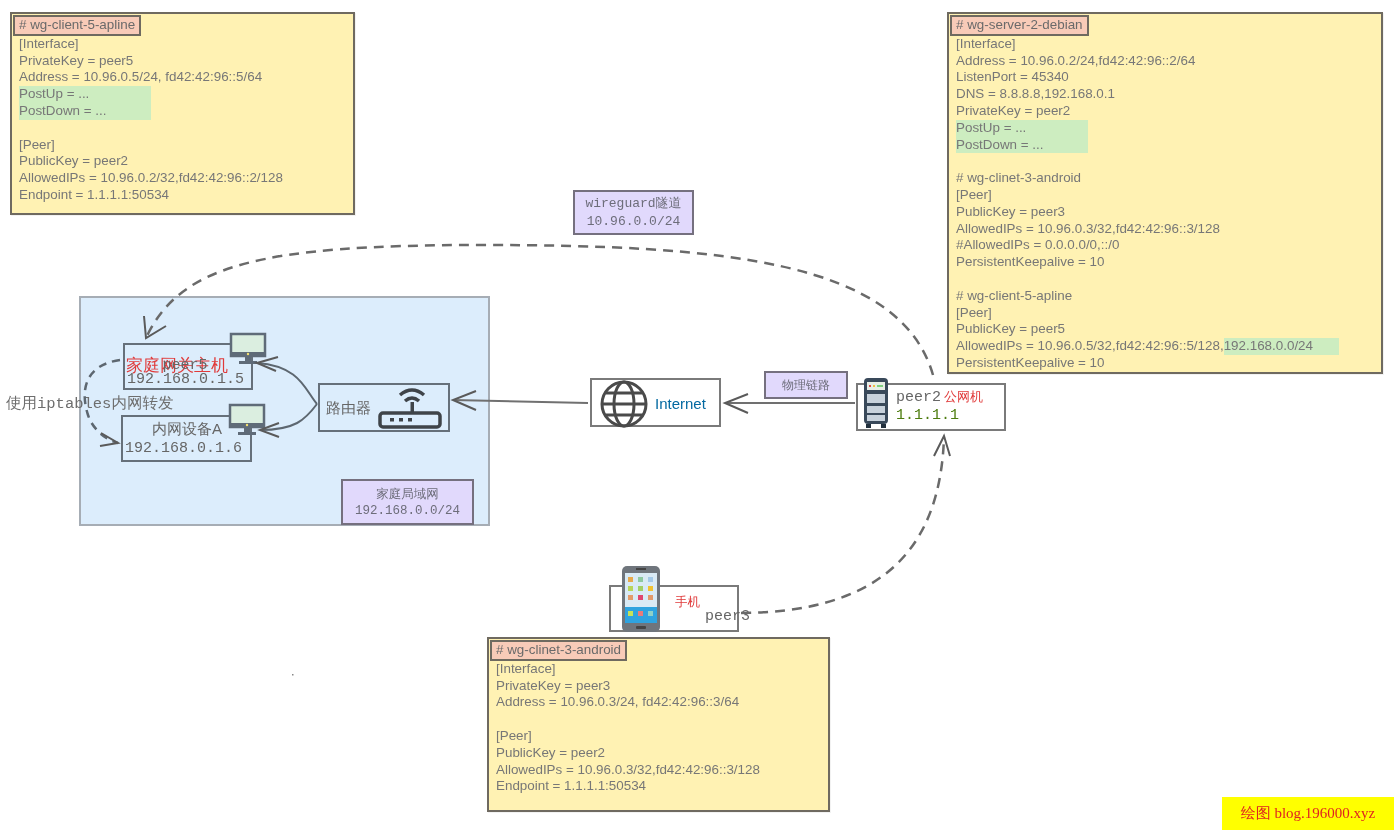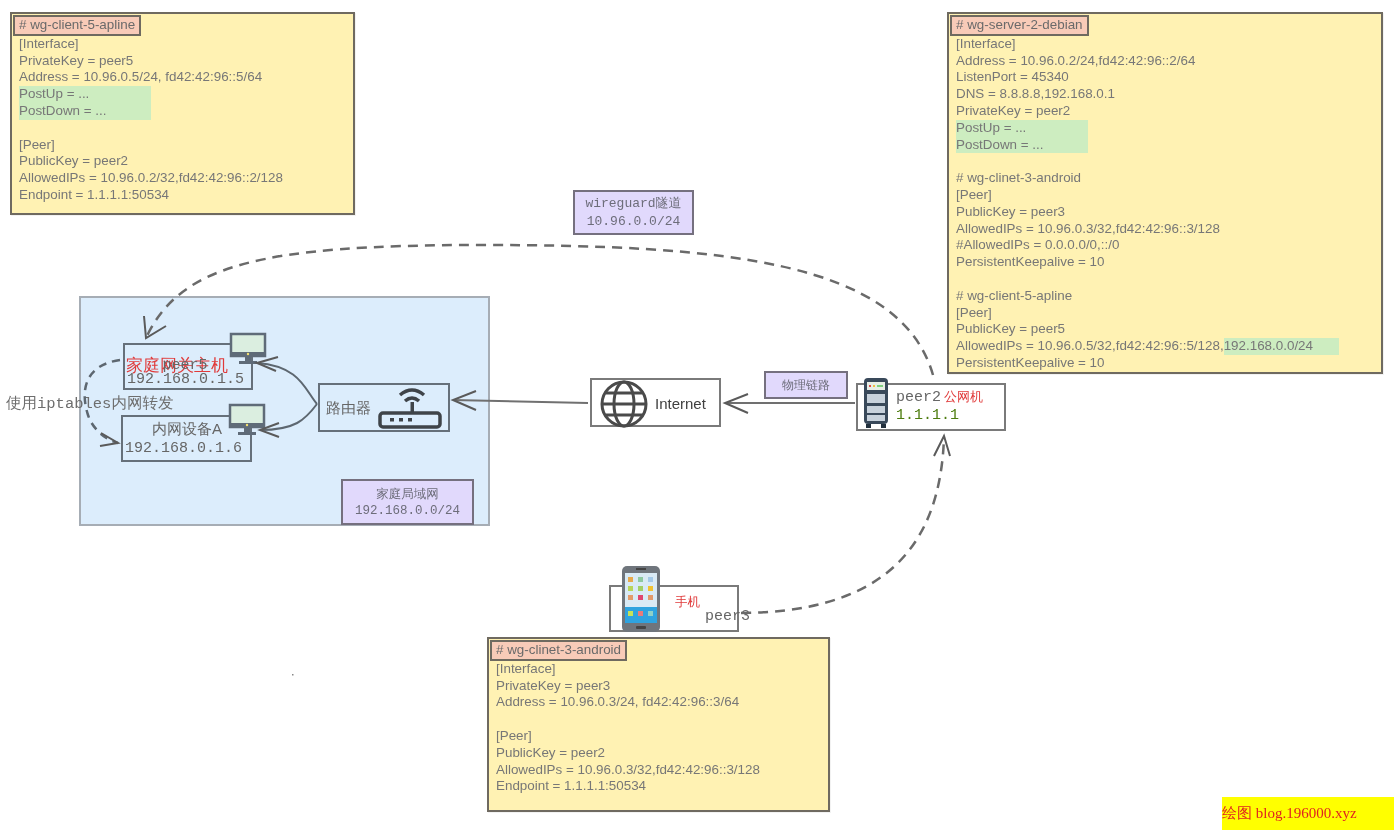--- a/index.html
+++ b/index.html
@@ -35,21 +35,21 @@
   .mono { font-family: "Liberation Mono", "DejaVu Sans Mono", monospace; }
   .red { color: #e03a3a; }
   .purple {
     position: absolute; background: #e1d9fc; border: 2px solid #75707f; box-sizing: border-box;
     text-align: center; color: #6d6d7a;
   }
   svg.overlay { position: absolute; left: 0; top: 0; }
   .watermark {
     position: absolute; left: 1222px; top: 797px; width: 172px; height: 33px;
     background: #ffff00; color: #e0241f; font-family: "Liberation Serif", "DejaVu Serif", serif;
-    font-size: 15px; line-height: 33px; 
+    font-size: 15px; line-height: 33px; text-align: center;
   }
 </style>
 </head>
 <body>
 
 <div class="note" style="left:10px; top:12px; width:345px; height:203px;">
   <div class="title"># wg-client-5-apline</div>
   <div id="client5-lines">
       <div class="line"><span>[Interface]</span></div>
       <div class="line"><span>PrivateKey = peer5</span></div>
@@ -162,21 +162,21 @@
 
 <div class="box" style="left:590px; top:378px; width:131px; height:49px;">
   <svg class="abs" style="left:6px; top:-2px;" width="52" height="52" viewBox="0 0 52 52">
     <g fill="none" stroke="#4a4a4a" stroke-width="3">
       <circle cx="26" cy="26" r="22"></circle>
       <ellipse cx="26" cy="26" rx="10" ry="22"></ellipse>
       <line x1="4" y1="26" x2="48" y2="26"></line>
       <path d="M8 15 H44 M8 37 H44"></path>
     </g>
   </svg>
-  <div style="position:absolute; left:63px; top:15px; font-size:15px; color:#404040;">Internet</div>
+  <div style="position:absolute; left:63px; top:15px; font-size:15px; color:#0369a1;">Internet</div>
 </div>
 
 <div class="purple" style="left:764px; top:371px; width:84px; height:28px; font-size:12px; line-height:24px;">
   <span>物理链路</span>
 </div>
 
 <div class="box" style="left:856px; top:383px; width:150px; height:48px;">
   <div class="mono" style="position:absolute; left:38px; top:3px; font-size:15px; line-height:18px; color:#666; white-space:nowrap;">
     <span>peer2</span><span class="red" style="font-family:'Liberation Sans',sans-serif; font-size:13px; margin-left:3px;">公网机</span>
   </div>

